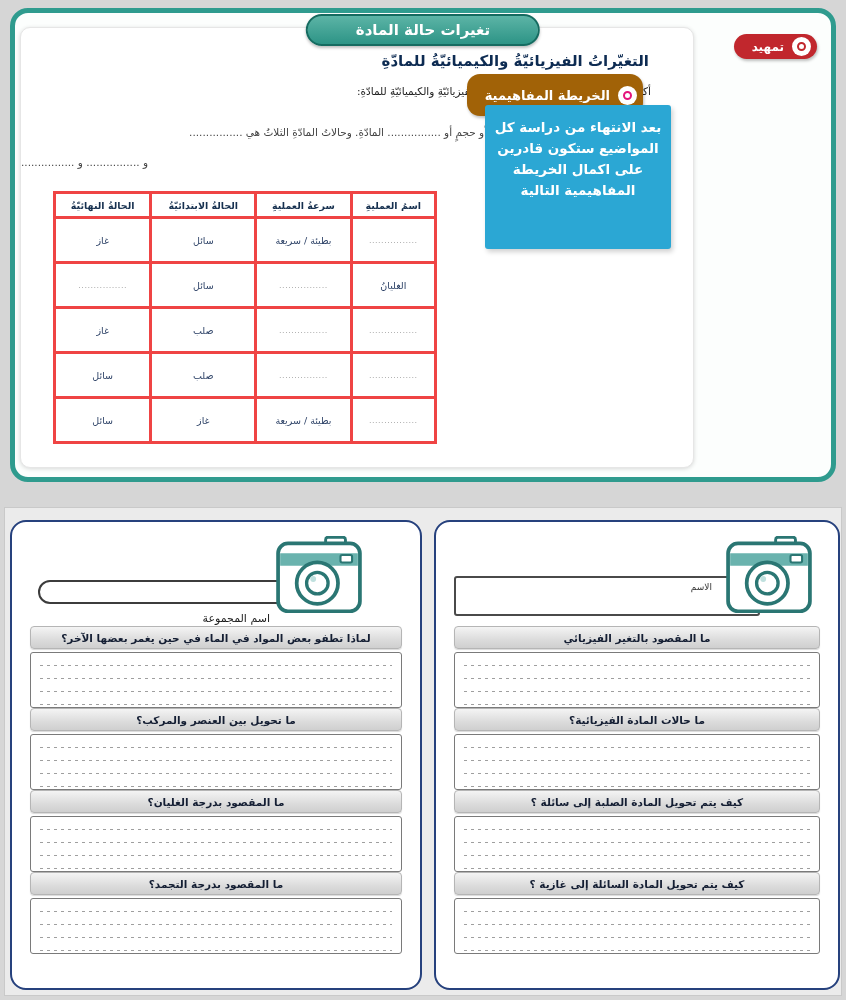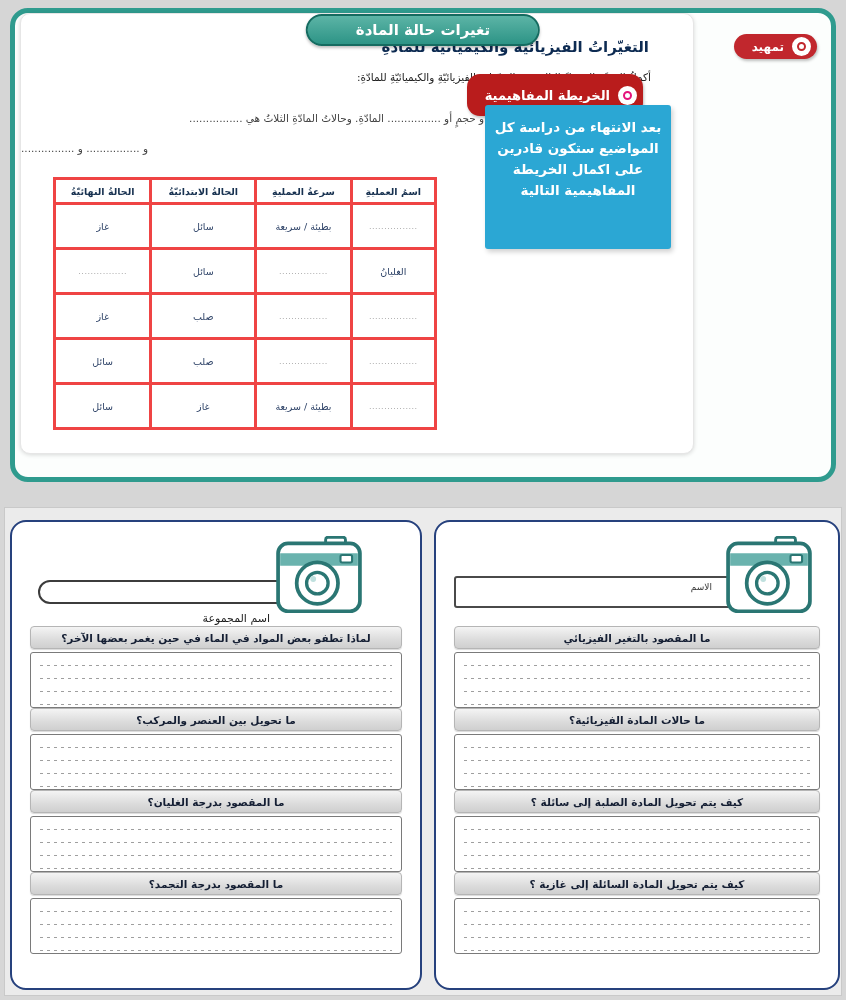--- a/index.html
+++ b/index.html
@@ -34,33 +34,33 @@
     box-shadow:1px 2px 3px rgba(0,0,0,.25);
     padding:0 6px 0 18px;white-space:nowrap;
   }
   .badge-icon{
     width:19px;height:19px;border-radius:50%;background:#fff;
     display:flex;align-items:center;justify-content:center;flex:0 0 auto;
   }
   .badge-dot{width:9px;height:9px;border-radius:50%}
   .red-badge{top:21px;right:14px;background:#c1272d;font-size:12px}
   .red-badge .badge-dot{border:2px solid #c1272d}
-  .pink-badge{top:61px;right:188px;background:#b91c1c;font-size:13px;height:42px}
+  .pink-badge{top:61px;right:188px;background:#a16207;font-size:13px;height:42px}
   .pink-badge .badge-dot{border:2px solid #e4137c}
   .concept-box{
     position:absolute;top:92px;right:160px;width:186px;height:144px;
     background:#2ba7d4;border-radius:3px;
     color:#fff;font-size:13.5px;font-weight:bold;text-align:center;
     line-height:1.55;padding:12px 8px;
     box-shadow:2px 3px 5px rgba(0,0,0,.18);
   }
 
   
   .ws-card{
-    position:absolute;left:5px;top:0;width:674px;height:441px;
+    position:absolute;left:5px;top:14px;width:674px;height:441px;
     background:#fff;border:1px solid #e6e6e6;border-radius:10px;
     box-shadow:0 1px 4px rgba(0,0,0,.15);
     direction:rtl;
     padding-left:16px;
   }
   .ws-heading{
     position:absolute;top:24px;right:44px;
     font-size:15px;font-weight:bold;color:#0d2b52;
   }
   .ws-instruction{
@@ -99,21 +99,21 @@
   .name-pill{
     position:absolute;top:58px;left:26px;right:108px;height:24px;
     border:2px solid #3c3c3c;border-radius:13px;background:#fff;z-index:1;
     direction:rtl;
   }
   .name-pill span{
     display:block;text-align:right;padding:2px 40px 0 0;
     font-size:11px;color:#1c1c1c;margin-top:28px;
   }
   .name-box{
-    position:absolute;top:54px;left:18px;right:78px;height:32px;
+    position:absolute;top:54px;left:18px;right:78px;height:40px;
     border:2px solid #4a4a4a;border-radius:3px;background:#fff;z-index:1;
     direction:rtl;
   }
   .name-box span{
     display:block;text-align:right;padding:4px 46px 0 0;
     font-size:9px;color:#333;
   }
 
   .qlist{
     position:absolute;top:104px;left:18px;right:18px;

